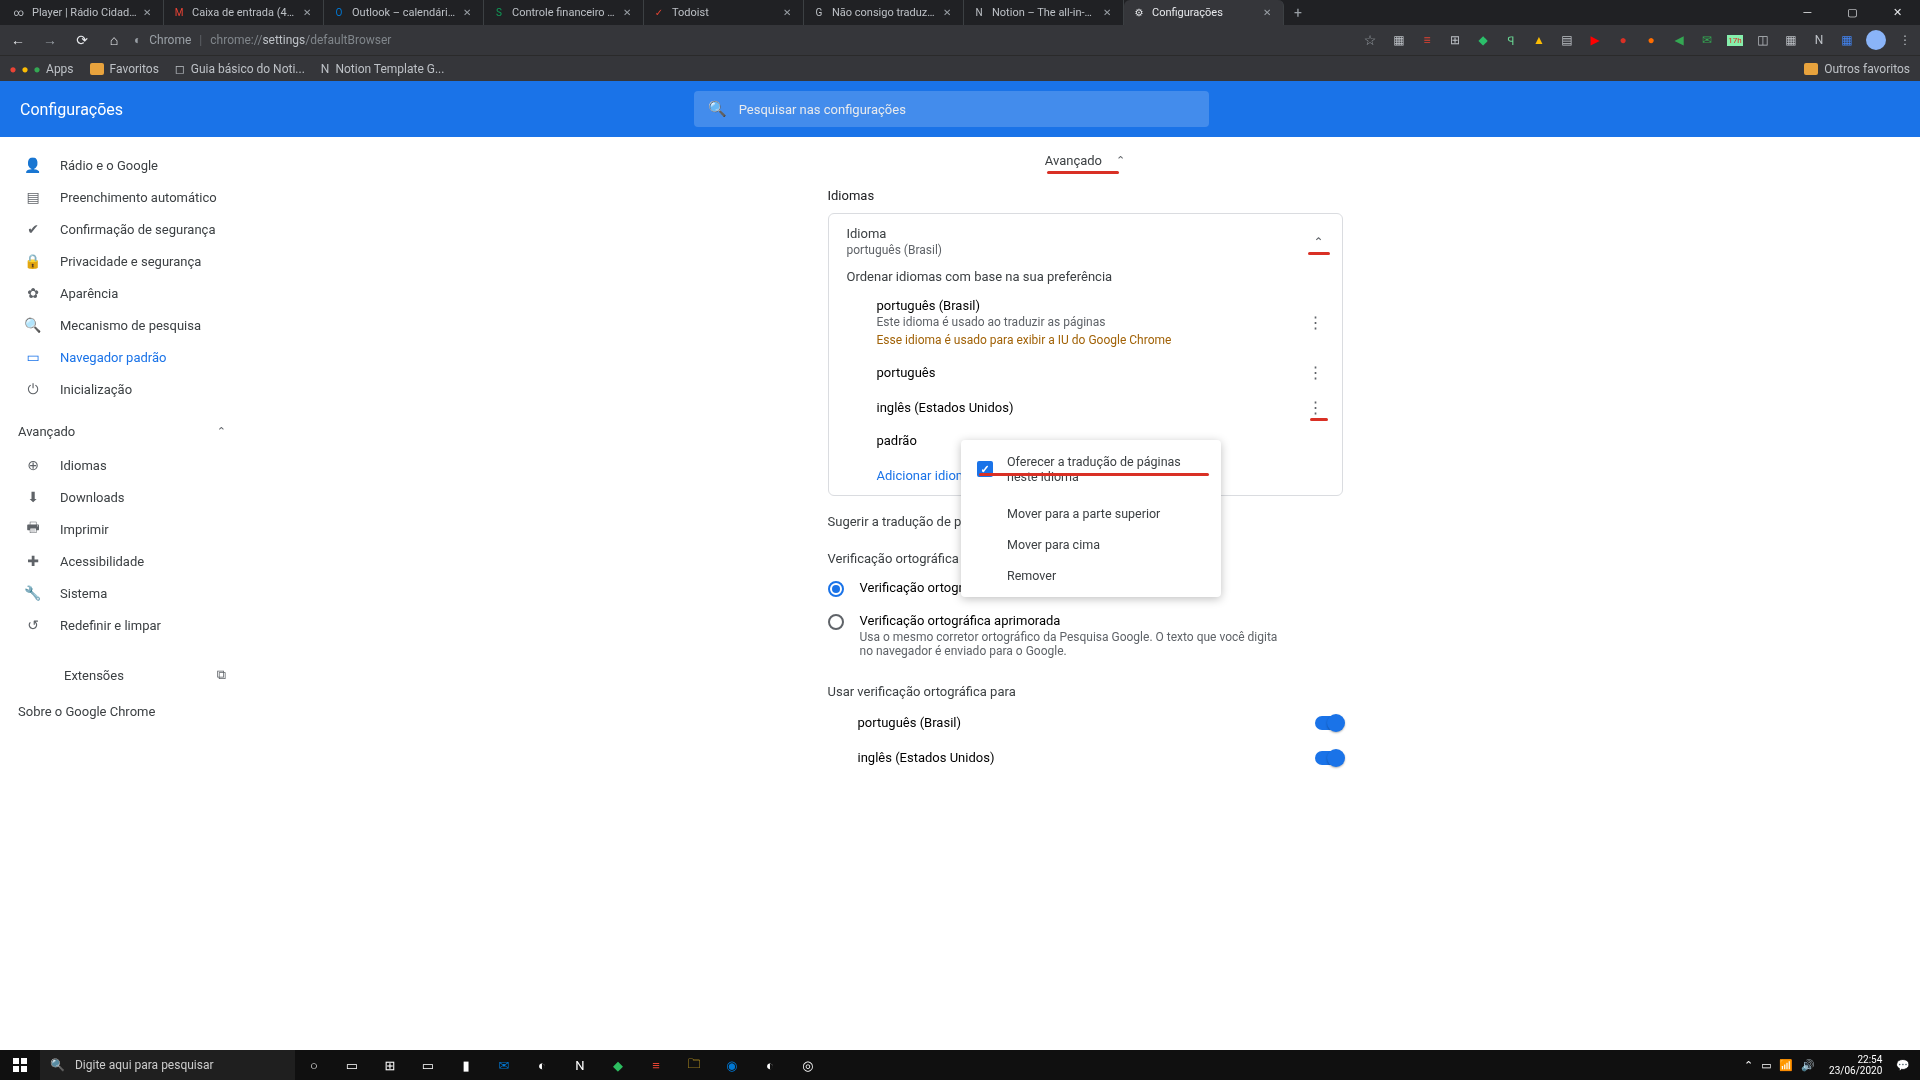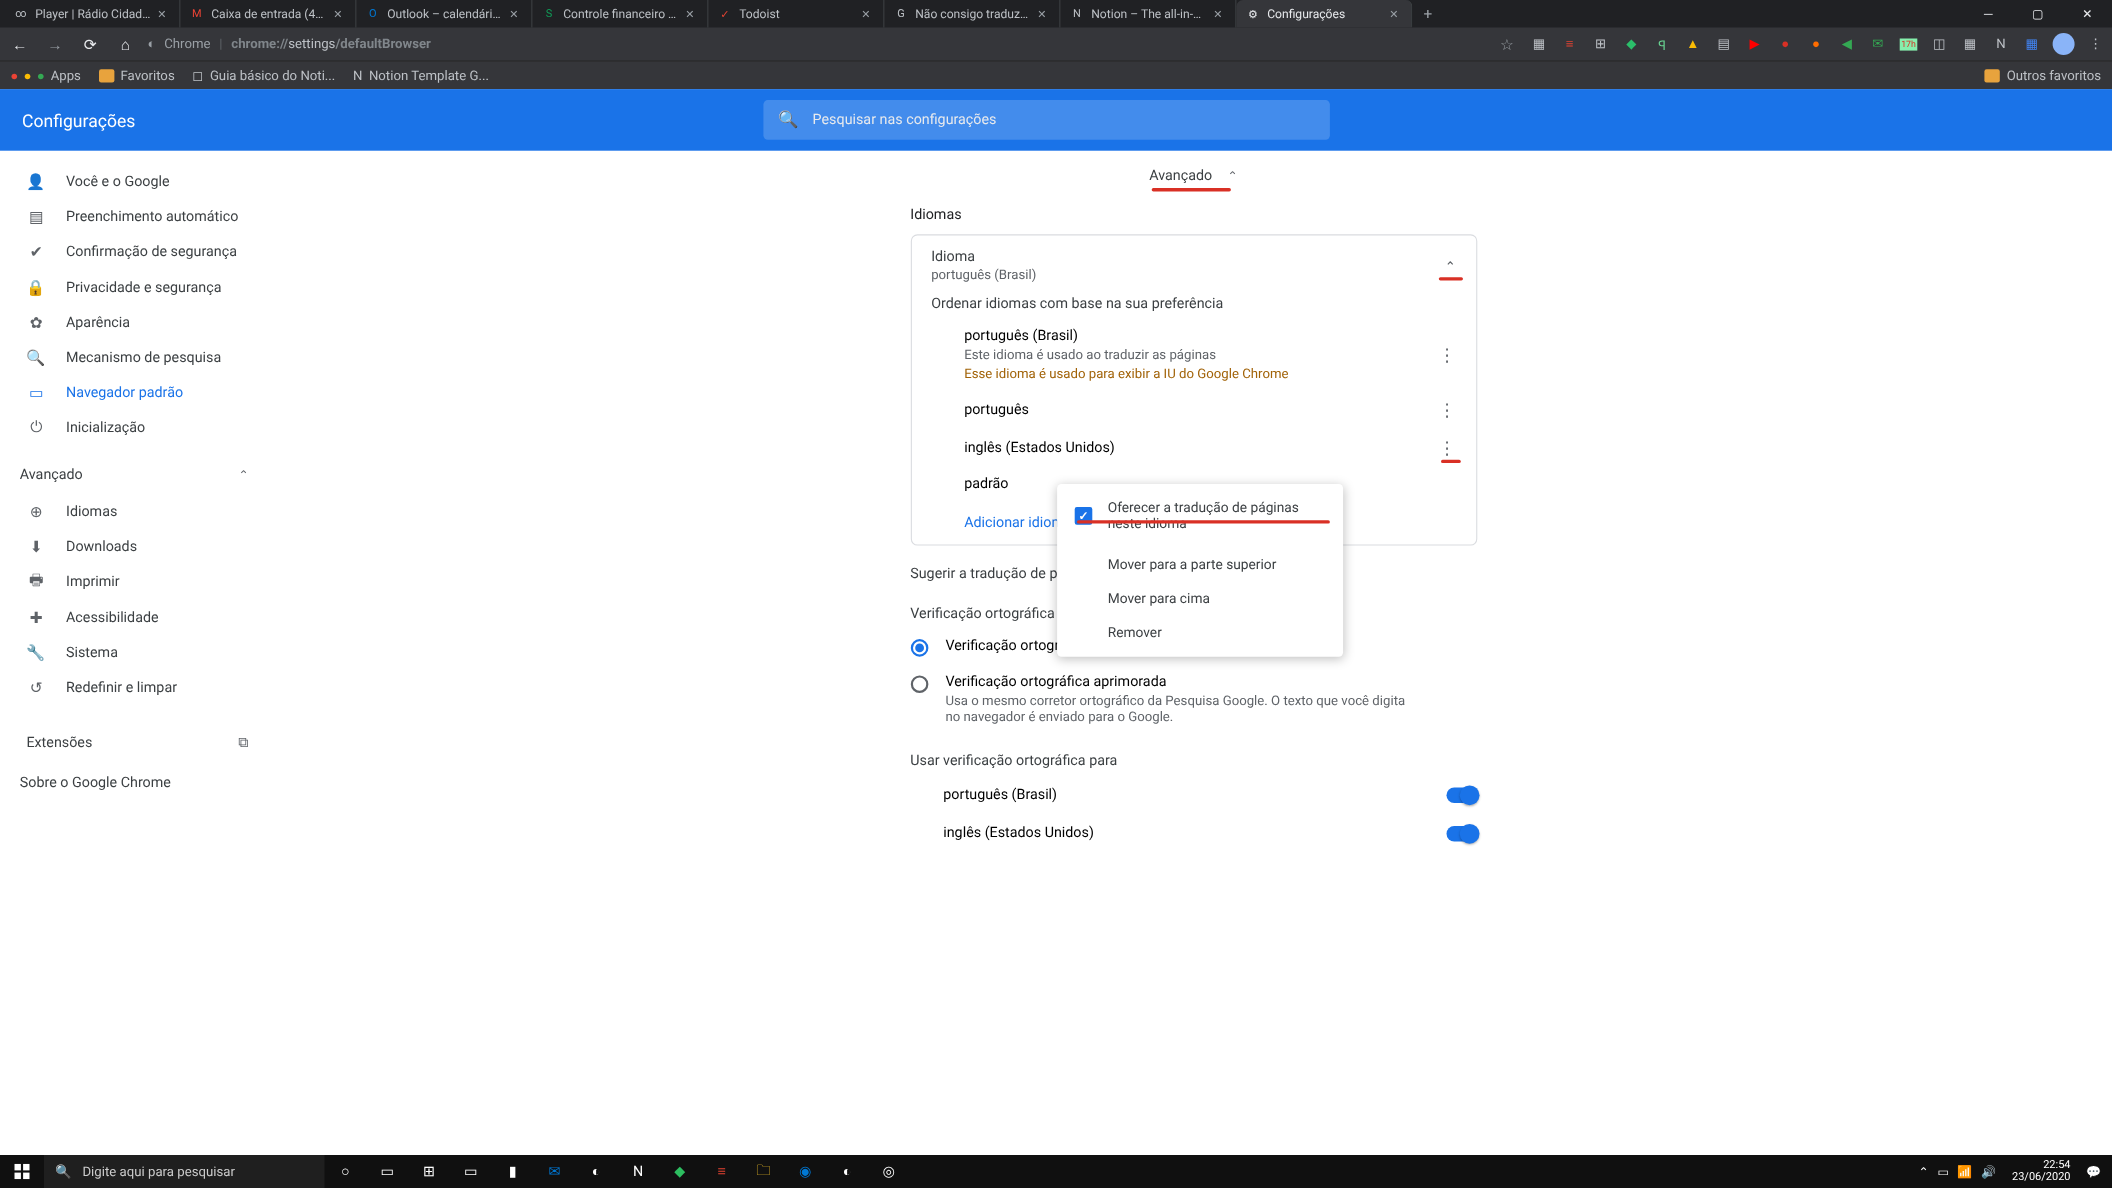--- a/index.html
+++ b/index.html
@@ -13,21 +13,21 @@
 .tab-title { white-space: nowrap; overflow: hidden; text-overflow: ellipsis; flex: 1; }
 .tab-close { width: 12px; height: 12px; font-size: 10px; color: #9aa0a6; }
 .newtab { width: 28px; display: flex; align-items: center; justify-content: center; color: #9aa0a6; font-size: 14px; }
 .winctrls { margin-left: auto; display: flex; }
 .winbtn { width: 45px; display: flex; align-items: center; justify-content: center; color: #e8eaed; font-size: 11px; }
 
 .addrbar { height: 30px; background: #35363a; display: flex; align-items: center; padding: 0 6px; gap: 8px; }
 .navbtn { width: 24px; height: 24px; display: flex; align-items: center; justify-content: center; color: #9aa0a6; font-size: 14px; }
 .addrfield { flex: 1; display: flex; align-items: center; gap: 8px; color: #9aa0a6; font-size: 12px; height: 24px; }
 .addrurl { color: #bdc1c6; }
-.addrurl .dim { color: #80868b; font-weight: bold; }
+.addrurl .dim { color: #80868b; }
 .ext-row { display: flex; align-items: center; gap: 10px; }
 .exticon { width: 18px; height: 18px; display: flex; align-items: center; justify-content: center; font-size: 12px; color: #bdc1c6; }
 .avatar { width: 20px; height: 20px; border-radius: 50%; background: #8ab4f8; }
 
 .bmbar { height: 26px; background: #35363a; border-top: 1px solid #2a2a2a; display: flex; align-items: center; padding: 0 10px; gap: 16px; font-size: 12px; color: #bdc1c6; }
 .bm { display: flex; align-items: center; gap: 6px; }
 .bmfolder { width: 14px; height: 12px; background: #e8a33d; border-radius: 2px; }
 
 
 .page { position: absolute; top: 81px; left: 0; right: 0; bottom: 30px; background: #fff; display: flex; flex-direction: column; }
@@ -38,21 +38,21 @@
 .searchwrap input::placeholder { color: #e8eaed; }
 .searchicon { color: #fff; font-size: 15px; }
 
 .body { flex: 1; display: flex; overflow: hidden; position: relative; }
 .sidebar { width: 250px; padding-top: 12px; font-size: 13px; color: #3c4043; }
 .sideitem { display: flex; align-items: center; gap: 18px; height: 32px; padding: 0 24px; cursor: pointer; }
 .sideitem.active { color: #1a73e8; }
 .sideitem .sicon { width: 18px; text-align: center; color: #5f6368; font-size: 14px; }
 .sideitem.active .sicon { color: #1a73e8; }
 .sidehdr { display: flex; align-items: center; justify-content: space-between; padding: 0 24px 0 18px; height: 36px; font-size: 13px; color: #3c4043; }
-.sidefoot { padding: 0 24px; height: 40px; display: flex; align-items: center; justify-content: space-between; }
+.sidefoot { padding: 0 24px; height: 40px; display: flex; align-items: center; justify-content: space-between; margin-left: 40px; }
 
 .content { flex: 1; overflow-y: auto; padding-bottom: 40px; position: relative; }
 .advhdr { text-align: center; padding: 16px 0 6px; font-size: 13px; color: #3c4043; position: relative; }
 .advhdr-inner { display: inline-flex; align-items: center; gap: 14px; }
 .advhdr .caret { font-size: 11px; color: #5f6368; }
 .red-und { position: absolute; height: 2.5px; background: #d93025; border-radius: 2px; }
 
 .section-title { width: 515px; margin: 14px auto 10px; font-size: 13px; color: #202124; }
 .card { width: 515px; margin: 0 auto; border: 1px solid #dadce0; border-radius: 6px; background: #fff; }
 .card-row { padding: 12px 18px; font-size: 13px; color: #3c4043; }
@@ -214,21 +214,21 @@
       <input placeholder="Pesquisar nas configurações" style="">
     </div>
     <div style="width:120px"></div>
   </div>
 
   <div class="body">
 
     <div class="sidebar">
       <div class="sideitem">
           <span class="sicon">👤</span>
-          <span>Você e o Google</span>
+          <span>Rádio e o Google</span>
         </div>
       <div class="sideitem">
           <span class="sicon">▤</span>
           <span>Preenchimento automático</span>
         </div>
       <div class="sideitem">
           <span class="sicon">✔</span>
           <span>Confirmação de segurança</span>
         </div>
       <div class="sideitem">

